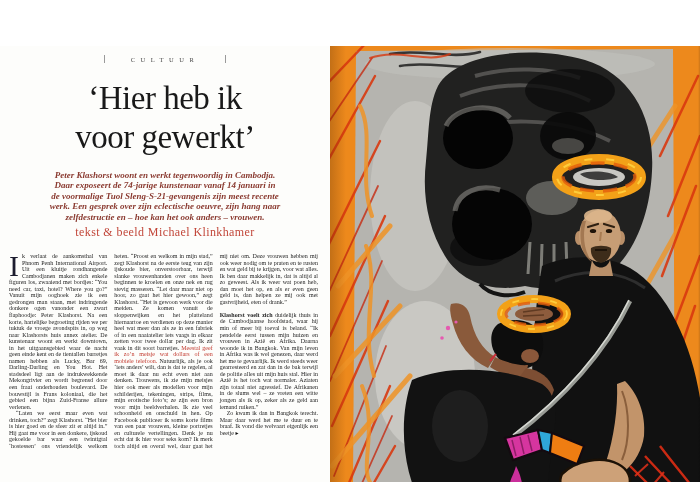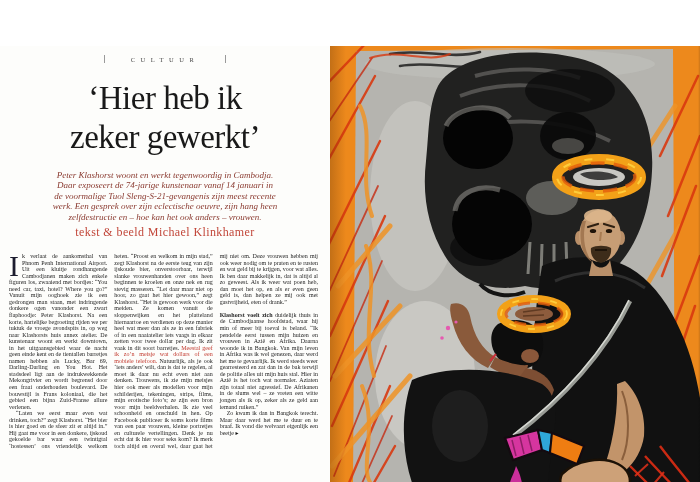--- a/index.html
+++ b/index.html
@@ -8,21 +8,21 @@
   
   .left-page{position:absolute;left:0;top:0;width:330px;height:482px;background:#fdfdfb;}
   .kicker{margin-top:9px;display:flex;justify-content:center;align-items:center;gap:26px;}
   .kicker-rule{width:1px;height:8px;background:#9a9a9a;}
   .kicker-text{font-size:6.5px;letter-spacing:5.5px;color:#4a4a4a;text-transform:uppercase;}
   .headline{margin:16px 0 0 0;text-align:center;font-weight:normal;
             font-size:33px;line-height:39px;color:#191919;letter-spacing:-0.5px;}
   .headline .hl-line{display:block;}
   .headline .accent{color:#c42127;font-weight:bold;}
   .standfirst{margin:13px auto 0 auto;width:272px;text-align:center;font-style:italic;
-              font-size:9px;line-height:10.4px;color:#8a3a30;}
+              font-size:9px;line-height:10.4px;color:#8a3a30;font-weight:bold;}
   .byline{margin-top:3px;text-align:center;font-size:12px;letter-spacing:0.4px;color:#c2473a;}
   .body-text{margin:13px 12px 0 9px;height:198px;overflow:hidden;
              column-count:3;column-gap:7px;column-fill:auto;
              font-size:6px;line-height:6.55px;color:#1e1e1e;text-align:justify;}
   .body-text p{margin:0;}
   .body-text p.indent{text-indent:7px;}
   .body-text p.section{margin-top:6.5px;}
   .dropcap{float:left;font-size:30px;line-height:24px;padding:1px 3px 0 0;color:#1c1c2e;}
   .red-inline{color:#c2392e;}
   .bold-lead{font-weight:bold;}
@@ -50,28 +50,28 @@
   <div class="left-page">
 
     <div class="kicker">
       <span class="kicker-rule"></span>
       <span class="kicker-text">CULTUUR</span>
       <span class="kicker-rule"></span>
     </div>
 
     <h1 class="headline">
       <span class="hl-line">‘Hier heb ik</span>
-      <span class="hl-line">zeker gewerkt’</span>
+      <span class="hl-line">voor gewerkt’</span>
     </h1>
 
     <div class="standfirst">
       <div>Peter Klashorst woont en werkt tegenwoordig in Cambodja.</div>
       <div>Daar exposeert de 74-jarige kunstenaar vanaf 14 januari in</div>
       <div>de voormalige Tuol Sleng-S-21-gevangenis zijn meest recente</div>
-      <div>werk. Een gesprek over zijn eclectische oeuvre, zijn hang heen</div>
+      <div>werk. Een gesprek over zijn eclectische oeuvre, zijn hang naar</div>
       <div>zelfdestructie en – hoe kan het ook anders – vrouwen.</div>
     </div>
     <div class="byline">tekst &amp; beeld Michael Klinkhamer</div>
 
     <div class="body-text">
       <p><span class="dropcap">I</span><span>k verlaat de aankomsthal van Phnom Penh International Airport. Uit een kluitje rondhangende Cambodjanen maken zich enkele figuren los, zwaaiend met bordjes: “You need car, taxi, hotel? Where you go?” Vanuit mijn ooghoek zie ik een gedrongen man staan, met indringende donkere ogen vanonder een zwart flaphoodje: Peter Klashorst. Na een korte, hartelijke begroeting rijden we per tuktuk de vroege avondspits in, op weg naar Klashorsts huis annex atelier. De kunstenaar woont en werkt downtown, in het uitgaansgebied waar de nacht geen einde kent en de tientallen barretjes namen hebben als Lucky, Bar 69, Darling-Darling en You Hot. Het stadsdeel ligt aan de indrukwekkende Mekongrivier en wordt begrensd door een fraai onderhouden boulevard. De bouwstijl is Frans koloniaal, die het gebied een bijna Zuid-Franse allure verlenen.</span></p>
       <p class="indent"><span>“Laten we eerst maar even wat drinken, toch?” zegt Klashorst. “Het bier is hier goed en de sfeer zit er altijd in.” Hij gaat me voor in een donkere, ijskoud gekoelde bar waar een twintigtal ‘hostessen’ ons vriendelijk welkom heten. “Proost en welkom in mijn stad,” zegt Klashorst na de eerste teug van zijn ijskoude bier, onverstoorbaar, terwijl slanke vrouwenhanden over ons heen beginnen te kroelen en onze nek en rug stevig masseren. “Let daar maar niet op hoor, zo gaat het hier gewoon,” zegt Klashorst. “Het is gewoon werk voor die meiden. Ze komen vanuit de sloppenwijken en het platteland hiernaartoe en verdienen op deze manier heel wat meer dan als ze in een fabriek of in een naaiatelier iets vaags in elkaar zetten voor twee dollar per dag. Ik zit vaak in dit soort barretjes. </span><span class="red-inline">Meestal geef ik zo’n meisje wat dollars of een mobiele telefoon.</span><span> Natuurlijk, als je ook ‘iets anders’ wilt, dan is dat te regelen, al moet ik daar nu echt even niet aan denken. Trouwens, ik zie mijn meisjes hier ook meer als modellen voor mijn schilderijen, tekeningen, strips, films, mijn erotische foto’s; ze zijn een bron voor mijn beeldverhalen. Ik zie veel schoonheid en onschuld in hen. Op Facebook publiceer ik soms korte films van een paar vrouwen, kleine portretjes en culturele vertellingen. Denk je nu echt dat ik hier voor seks kom? Ik merk toch altijd en overal wel, daar gaat het mij niet om. Deze vrouwen hebben mij ook weer nodig om te praten en te rusten en wat geld bij te krijgen, voor wat alles. Ik ben daar makkelijk in, dat is altijd al zo geweest. Als ik weer wat poen heb, dan moet het op, en als er even geen geld is, dan helpen ze mij ook met gastvrijheid, eten of drank.”</span></p>
       <p class="section"><span class="bold-lead">Klashorst voelt zich</span><span> duidelijk thuis in de Cambodjaanse hoofdstad, waar hij min of meer bij toeval is beland. “Ik pendelde eerst tussen mijn huizen en vrouwen in Azië en Afrika. Daarna woonde ik in Bangkok. Van mijn leven in Afrika was ik wel genezen, daar werd het me te gevaarlijk. Ik werd steeds weer gearresteerd en zat dan in de bak terwijl de politie alles uit mijn huis stal. Hier in Azië is het toch wat normaler. Aziaten zijn totaal niet agressief. De Afrikanen in de slums wel – ze vreten een witte jongen als ik op, zeker als ze geld aan iemand ruiken.”</span></p>
       <p class="indent"><span>Zo kwam ik dan in Bangkok terecht. Maar daar werd het me te duur en te braaf. Ik vond die welvaart eigenlijk een beetje </span><span class="arrow">▸</span></p>
     </div>

